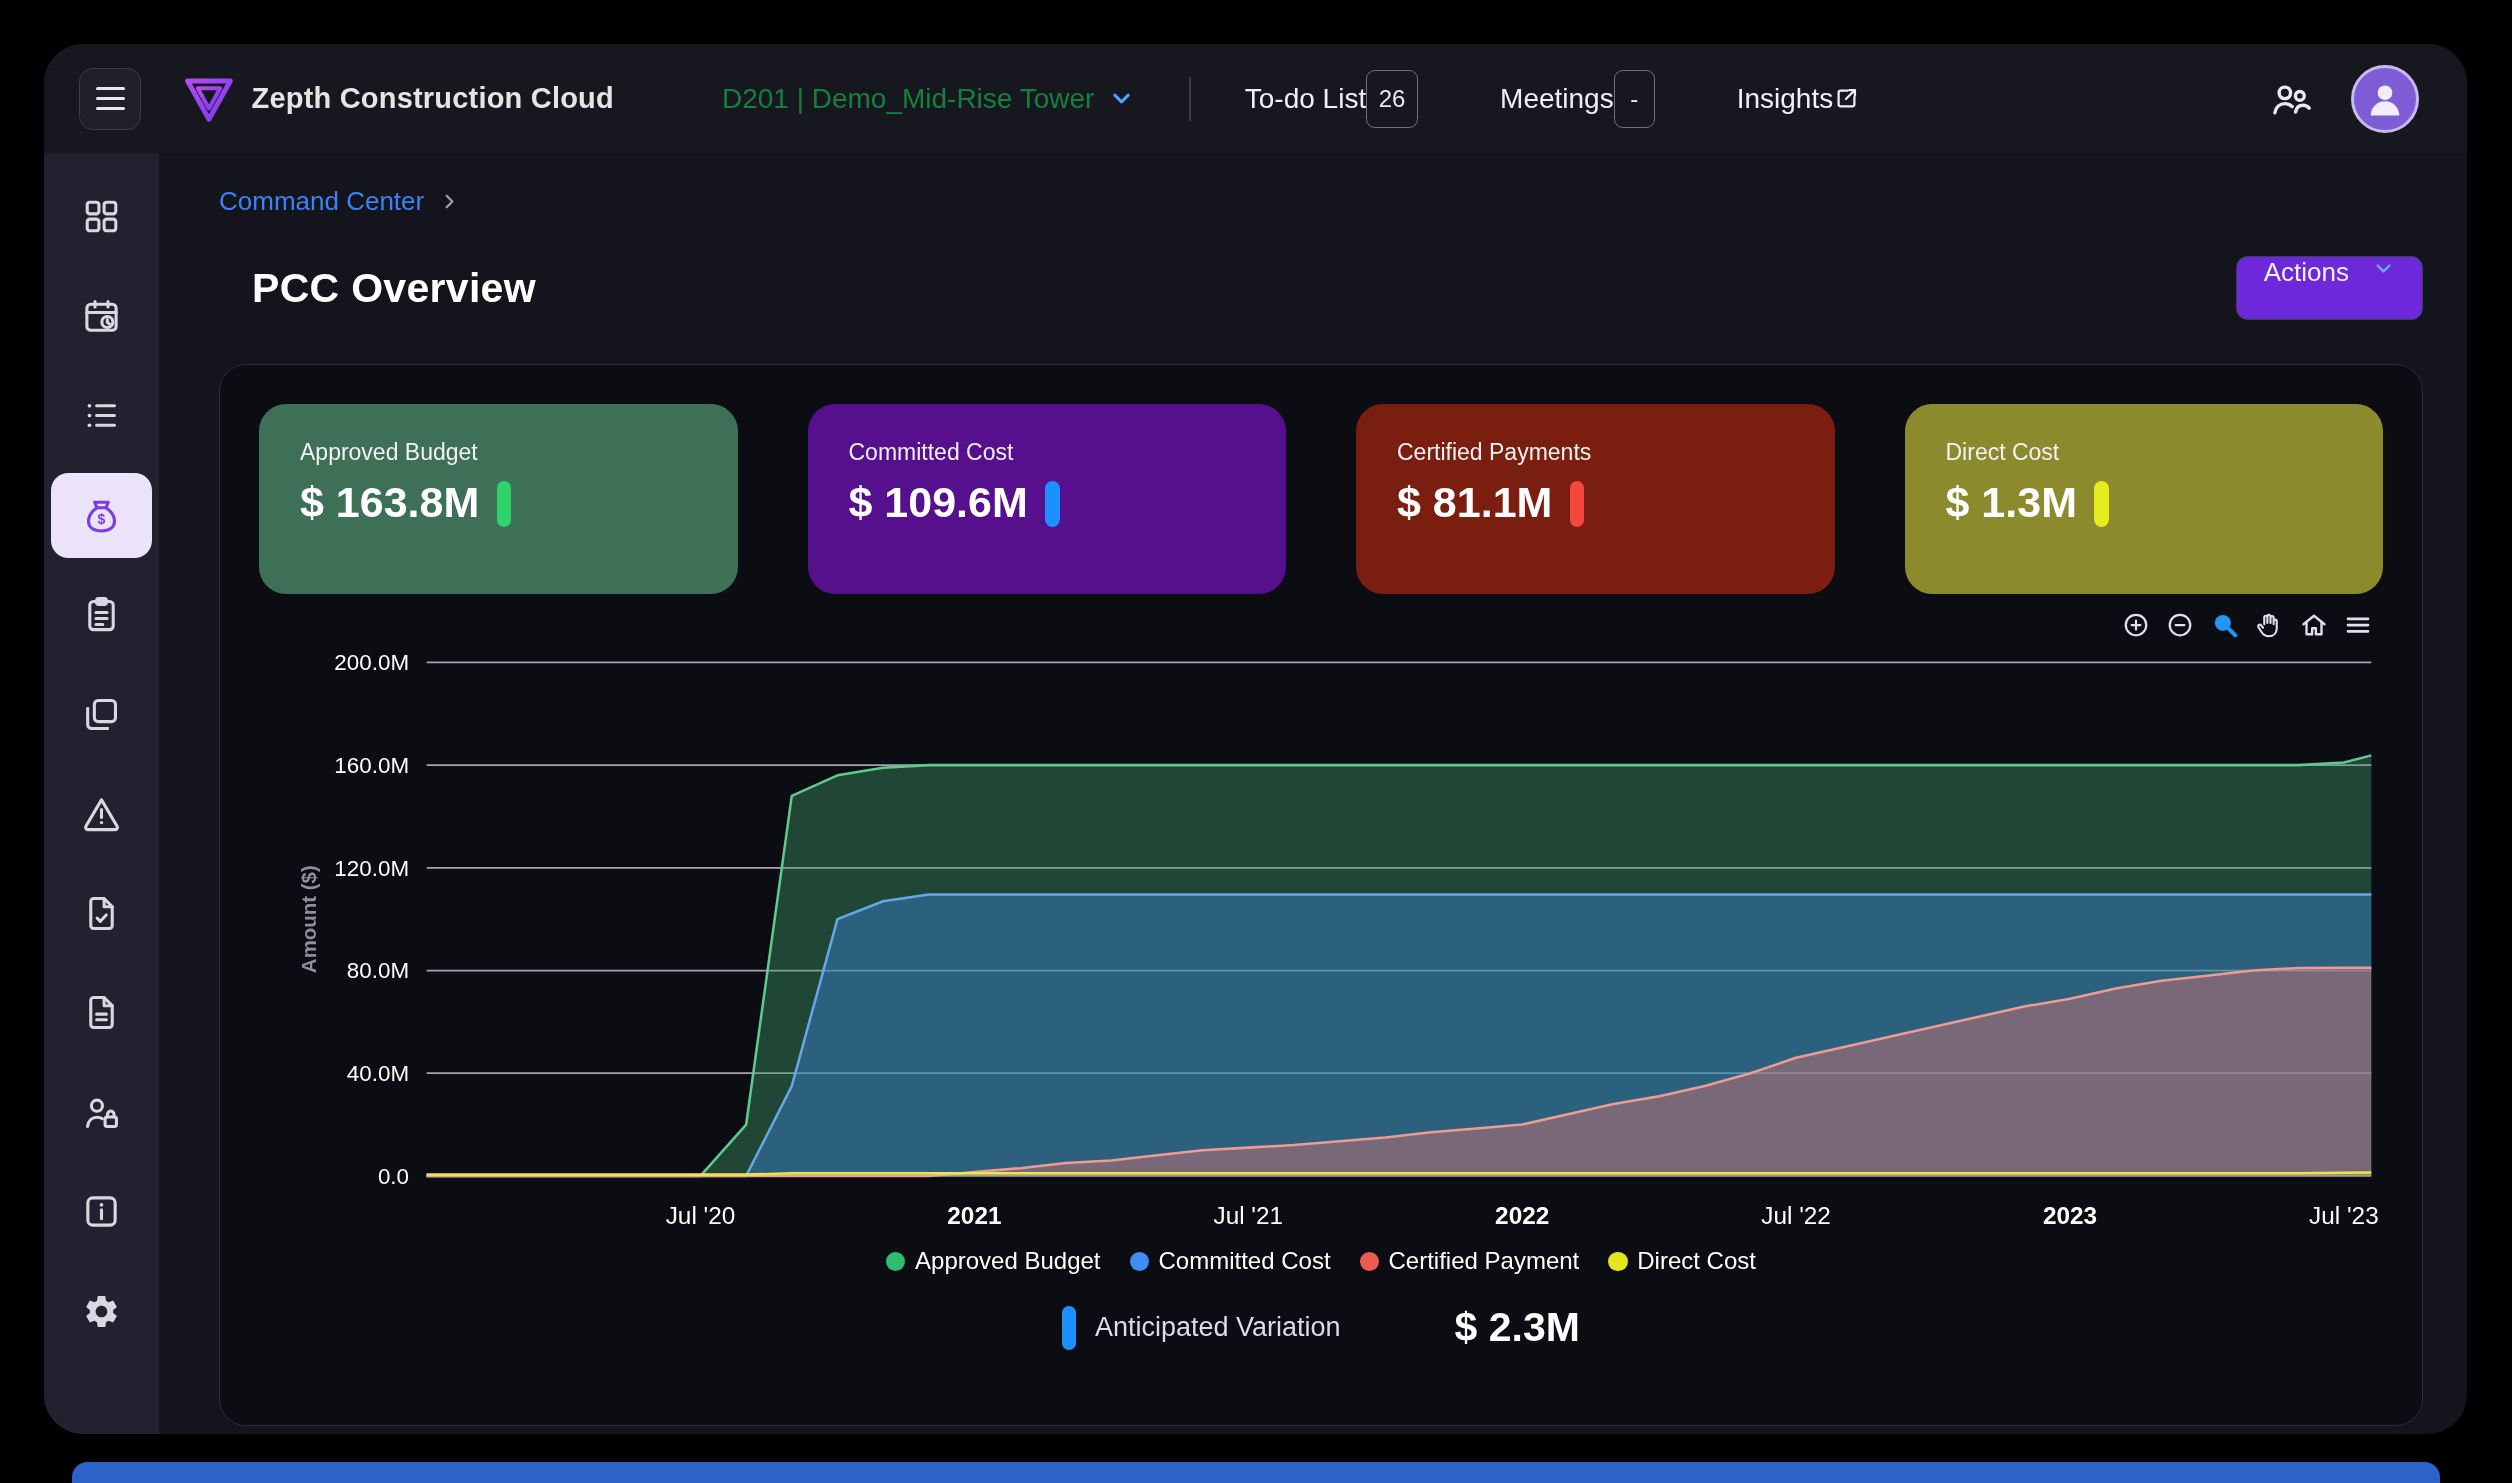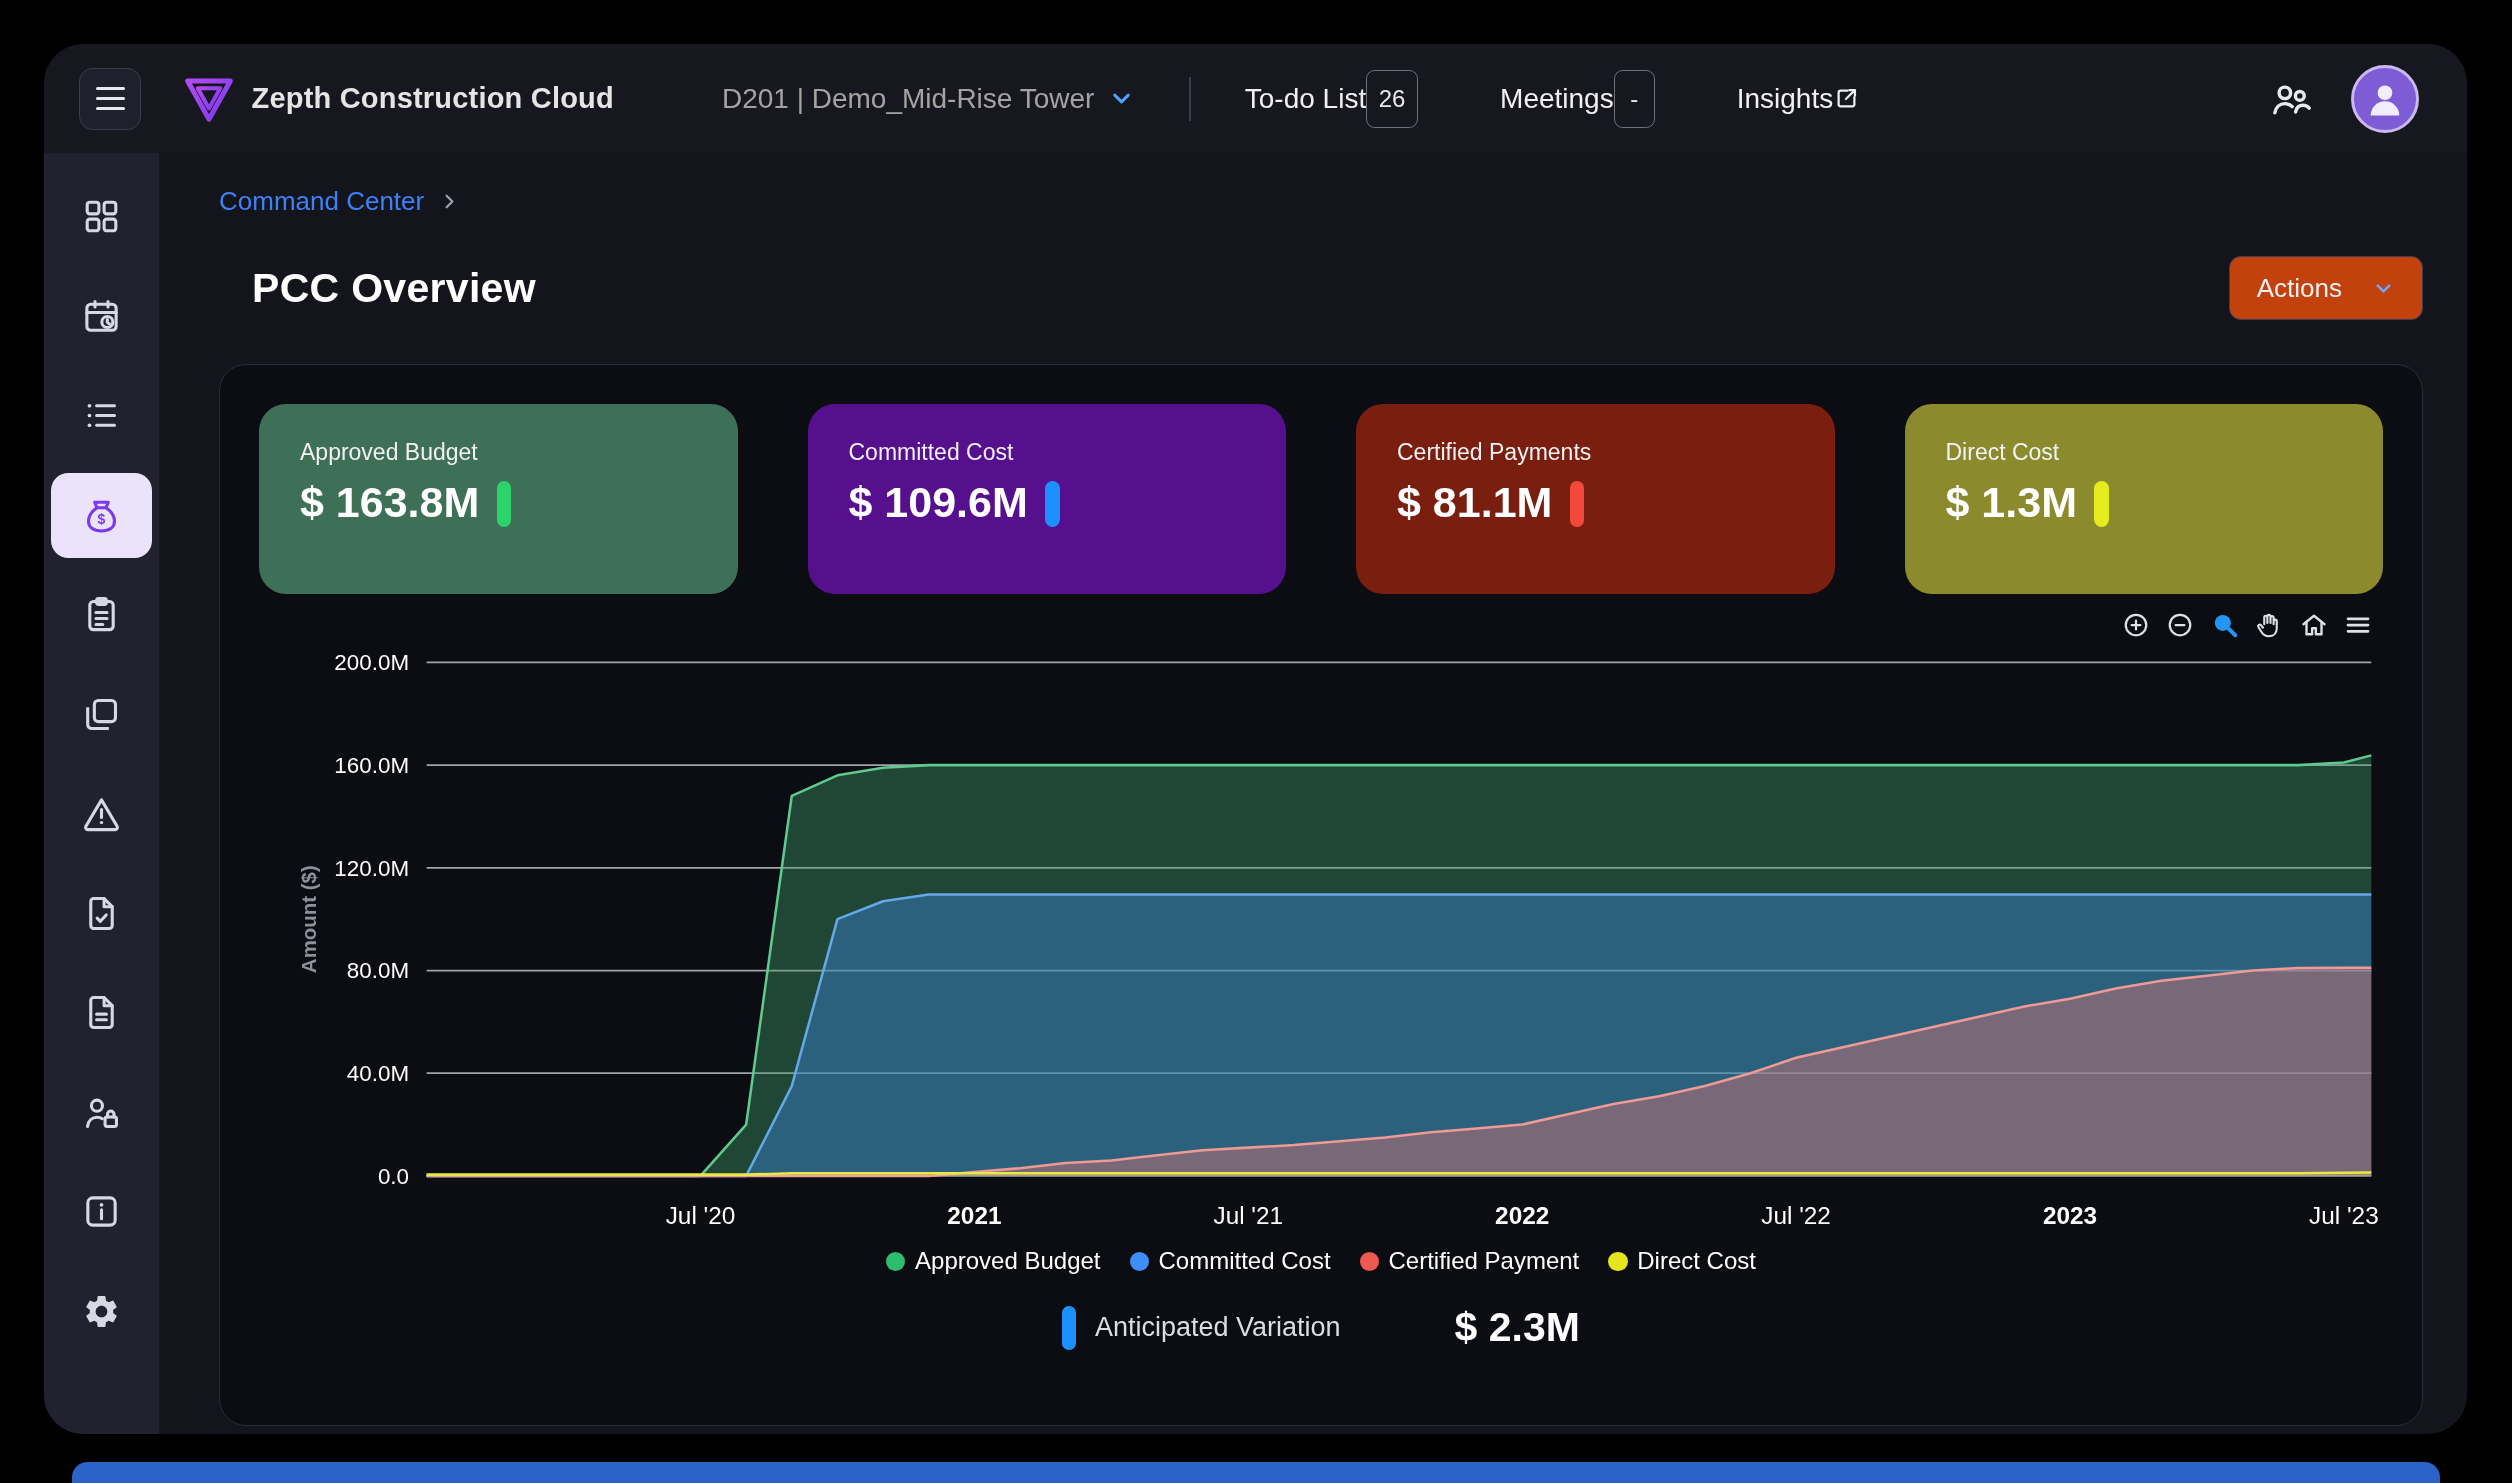--- a/index.html
+++ b/index.html
@@ -9,21 +9,21 @@
 
   .window { position:absolute; left:44px; top:44px; width:2423px; height:1390px; border-radius:39px; background:#14141c; overflow:hidden; display:flex; flex-direction:column; }
 
   
   .topbar { height:109px; flex:0 0 109px; background:#17171f; display:flex; align-items:center; padding:0 48px 0 35px; }
   .hamburger-btn { width:62px; height:62px; border:1.9px solid #3c3c4e; border-radius:13.5px; background:#20202c; display:flex; align-items:center; justify-content:center; flex-direction:column; gap:6.8px; cursor:pointer; }
   .hamburger-btn span { display:block; width:29px; height:2.9px; background:#e8e8f0; border-radius:1.9px; }
   .brand-wrap { display:flex; align-items:center; margin-left:41px; gap:15.5px; }
   .brand-title { font-size:29px; font-weight:700; color:#e5e5e5; letter-spacing:0.2px; }
   .project-selector { display:flex; align-items:center; margin-left:108px; gap:13.5px; cursor:pointer; }
-  .project-name { font-size:28px; color:#a3a3a3; }
+  .project-name { font-size:28px; color:#15803d; }
   .tb-divider { width:1.9px; height:44px; background:#3c3c50; margin:0 54px; }
   .tb-item { display:flex; align-items:center; gap:0; cursor:pointer;justify-content:center; }
   .tb-label { font-size:28px; color:#f0f0f4; }
   .tb-badge { min-width:41px; padding:0 11.6px; height:58px; border:1.9px solid #70707e; border-radius:8.7px; display:flex; align-items:center; justify-content:center; font-size:24px; color:#e8e8ee; }
   .ml-85 { margin-left:82px; }
   .tb-spacer { flex:1; }
   .team-btn { width:54px; height:54px; display:flex; align-items:center; justify-content:center; color:#e8e8f0; cursor:pointer; }
   .avatar { width:68px; height:68px; border-radius:50%; background:#7e5cd6; border:3.9px solid #c9b9ee; margin-left:33px; display:flex; align-items:center; justify-content:center; cursor:pointer; overflow:hidden; }
 
   
@@ -31,21 +31,21 @@
   .sidebar { width:115px; flex:0 0 115px; background:#212130; display:flex; flex-direction:column; align-items:center; padding-top:21px; }
   .side-item { width:101px; height:85px; border-radius:17.4px; display:flex; align-items:center; justify-content:center; color:#d8d8e2; margin-bottom:14.5px; cursor:pointer; }
   .side-item svg { width:39px; height:39px; }
   .side-item.active { background:#ebe3fa; color:#7c3aed; }
 
   .main { flex:1; display:flex; flex-direction:column; padding:33px 44px 7.7px 60px; min-width:0; }
   .breadcrumb-row { display:flex; align-items:center; gap:13.5px; }
   .breadcrumb-link { font-size:26px; color:#3b82f6; cursor:pointer; }
   .title-row { display:flex; align-items:center; justify-content:space-between; margin-top:39px;margin-left:33px; }
   .page-title { font-size:41px; font-weight:700; color:#fff; letter-spacing:0.3px; }
-  .actions-btn { height:64px; padding:0 27px; border:1.9px solid #3f3f52; border-radius:11.6px; background:#c2410c; display:flex; align-items:center; gap:30px; font-size:26px; color:#f0f0f5; cursor:pointer; }
+  .actions-btn { height:64px; padding:0 27px; border:1.9px solid #3f3f52; border-radius:11.6px; background:#6d28d9; display:flex; align-items:flex-start; gap:23px; font-size:26px; color:#f0f0f5; cursor:pointer; }
 
   
   .panel { margin-top:44px; flex:1; border:1.9px solid #2c2c3c; border-radius:27px; background:#0c0c13; padding:39px 39px 25px; display:flex; flex-direction:column; min-height:0; }
   .cards-row { display:flex; gap:70px; }
   .stat-card { flex:1; height:190px; border-radius:27px; padding:35px 41px; }
   .stat-label { font-size:23px; color:#f2f2f4; }
   .stat-value-row { display:flex; align-items:flex-end; margin-top:11.6px; }
   .stat-value { font-size:43px; font-weight:700; color:#fff; }
   .stat-accent { display:inline-block; width:14.5px; height:46px; border-radius:7.7px; margin-left:17.4px; }
 

